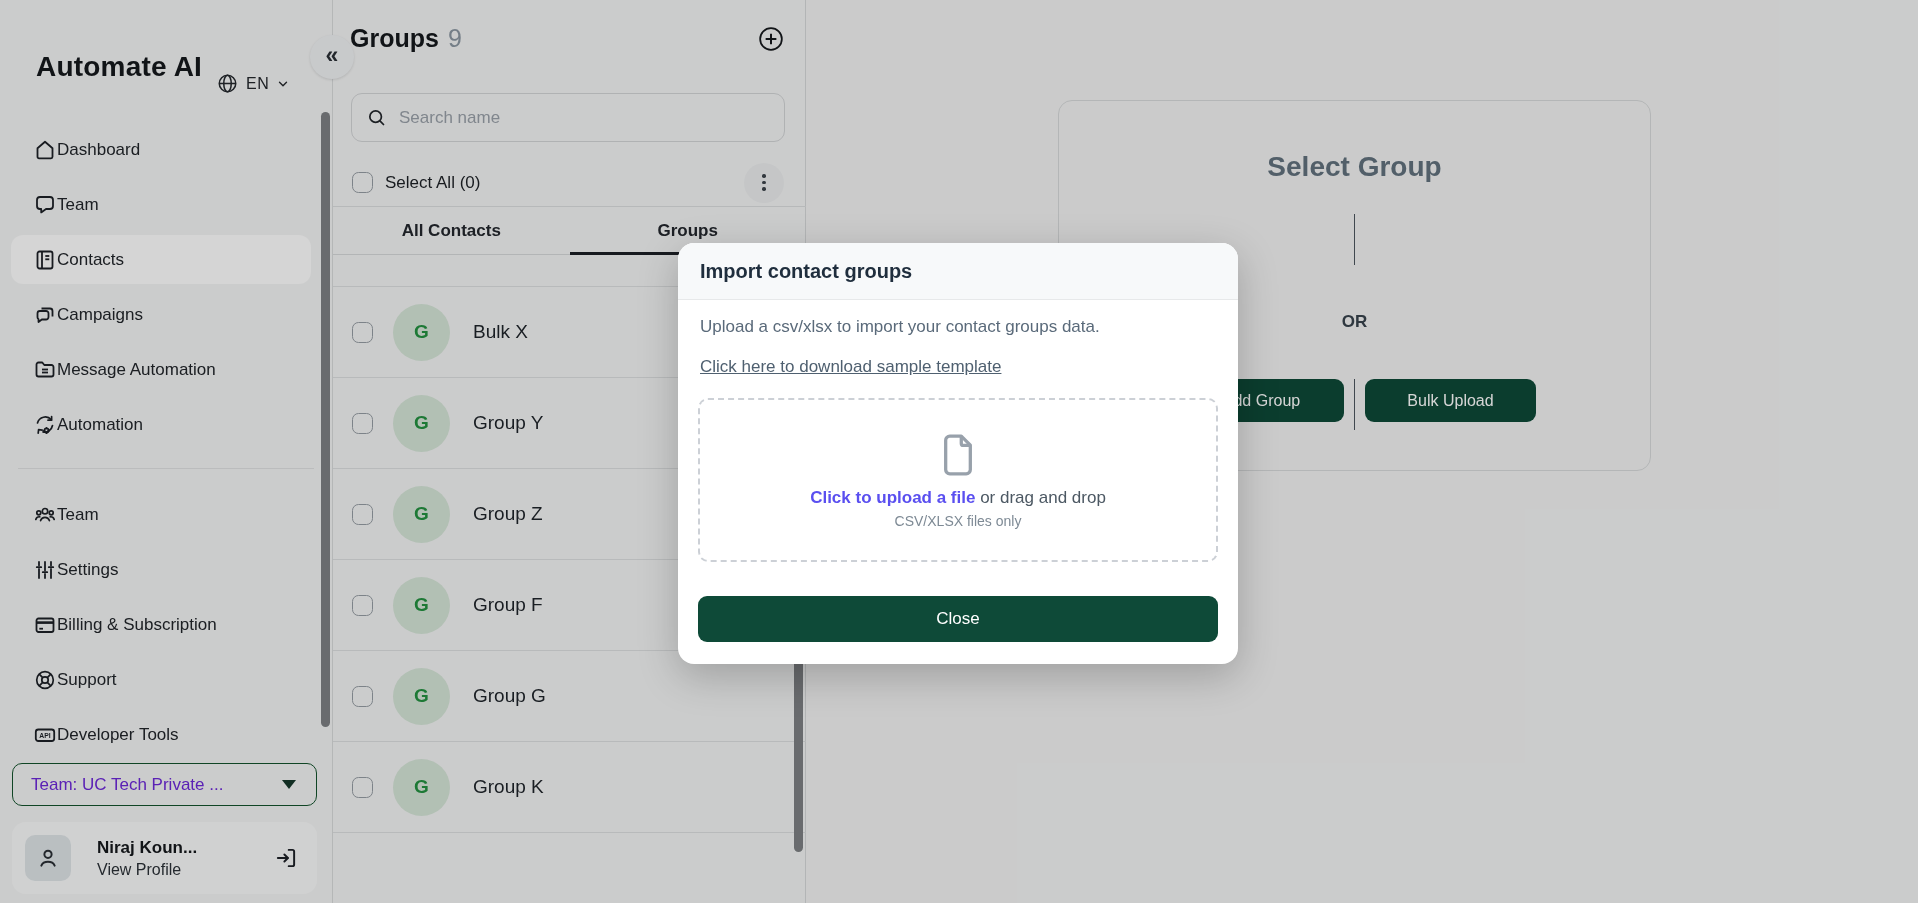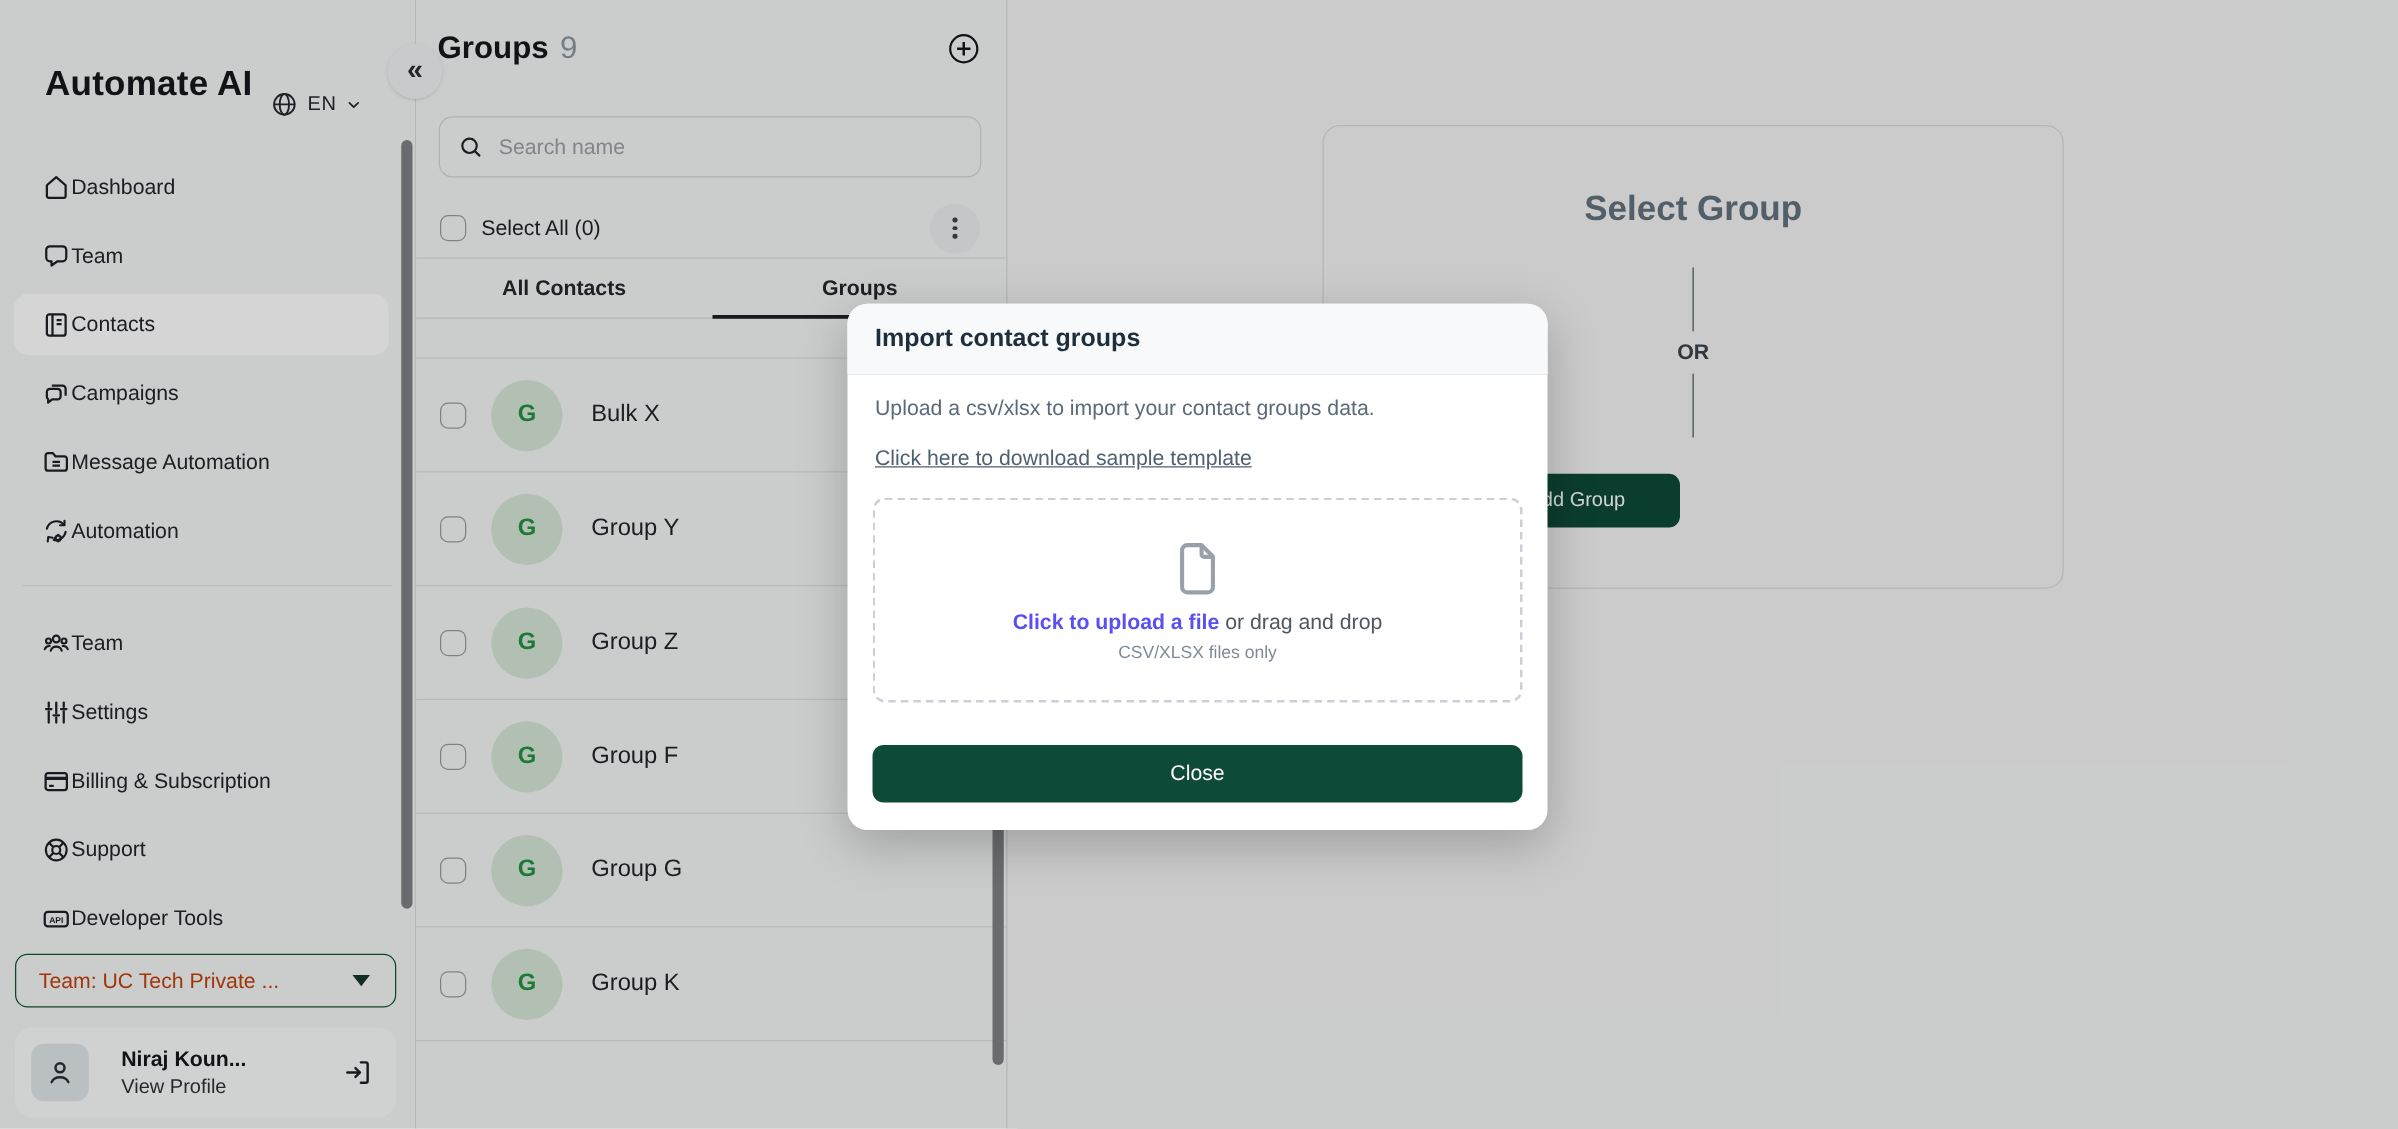--- a/index.html
+++ b/index.html
@@ -22,21 +22,21 @@
   .nav-item { position:relative; height:55px; display:flex; align-items:center; padding-left:33px; font-size:17px; color:#22262b; cursor:pointer; }
   .nav-item .ic { width:24px; height:24px; flex:0 0 24px; color:#1d2127; }
   .nav-item.active::before { content:""; position:absolute; left:11px; right:21px; top:3px; bottom:3px; background:rgba(255,255,255,.92); border-radius:12px; }
   .nav-item > * { position:relative; }
   .nav-sep { height:1px; background:#e0e2e3; margin:16px 18px 18px 18px; }
   .sb-scroll { position:absolute; left:321px; top:112px; width:9px; height:615px; background:#7e8184; border-radius:5px; }
 
   .team-select { position:absolute; left:12px; top:763px; width:305px; height:43px;
     border:1.6px solid #14532d; border-radius:10px; display:flex; align-items:center;
     padding:0 20px 0 18px; cursor:pointer; background:transparent; }
-  .team-select .txt { font-size:17px; font-weight:500; color:#c2410c; flex:1; white-space:nowrap; overflow:hidden; }
+  .team-select .txt { font-size:17px; font-weight:500; color:#6d28d9; flex:1; white-space:nowrap; overflow:hidden; }
   .caret-down { width:0; height:0; border-left:7px solid transparent; border-right:7px solid transparent; border-top:9px solid #16382b; }
 
   .profile-card { position:absolute; left:12px; top:822px; width:305px; height:72px; background:#fafbfb; border-radius:14px; display:flex; align-items:center; padding:0 18px 0 13px; cursor:pointer;gap:12px; }
   .avatar-sq { width:46px; height:46px; border-radius:10px; background:#dfe5e8; display:flex; align-items:center; justify-content:center; color:#2a2f35; }
   .profile-txt { margin-left:14px; flex:1; }
   .profile-name { font-size:17px; font-weight:700; color:#15181c; }
   .profile-link { font-size:16px; color:#2c3238; margin-top:3px; }
   .logout { width:26px; height:26px; color:#1d2127; cursor:pointer; }
 
   
@@ -64,21 +64,21 @@
   .group-list { position:absolute; left:0; top:255px; width:473px; }
   .row-partial { height:32px; border-bottom:1px solid #dddfe0; }
   .group-row { height:91px; border-bottom:1px solid #dddfe0; display:flex; align-items:center; padding-left:19px; cursor:pointer; }
   .avatar-circle { width:57px; height:57px; border-radius:50%; background:#d6e6d8; margin-left:20px; display:flex; align-items:center; justify-content:center; font-size:19px; font-weight:700; color:#239140; }
   .group-name { font-size:19px; font-weight:500; color:#1f242a; margin-left:23px; }
   .panel-scroll { position:absolute; left:794px; top:400px; width:9px; height:452px; background:#7e8184; border-radius:5px; }
 
   
   .main-card { position:absolute; left:1058px; top:100px; width:593px; height:371px; border:1.5px solid #d8dadb; border-radius:14px; }
   .select-group-title { position:absolute; left:0; top:50px; width:100%; text-align:center; font-size:28px; font-weight:700; color:#63727e; }
-  .or-wrap { position:absolute; left:0; top:113px; width:100%; display:flex; flex-direction:column; align-items:center; }
+  .or-wrap { position:absolute; left:0; top:113px; width:100%; display:flex; flex-direction:column; align-items:center;gap:40px; }
   .or-line { width:1.5px; height:51px; background:#4d575f; }
   .or-text { font-size:17px; font-weight:600; color:#39434d; margin:7px 0; }
   .btn-green { background:#0e4a38; color:#fff; border:none; border-radius:9px; font-family:inherit; font-size:16px; font-weight:500; cursor:pointer; }
   .add-group-btn { position:absolute; left:120px; top:278px; width:165px; height:43px; }
   .bulk-upload-btn { position:absolute; left:306px; top:278px; width:171px; height:43px; }
 
   
   .overlay { position:absolute; inset:0; background:rgba(0,0,0,0.165); z-index:50; }
   .modal { position:absolute; left:678px; top:243px; width:560px; height:421px; background:#fff; border-radius:16px; box-shadow:0 12px 40px rgba(0,0,0,.22); z-index:60; }
   .modal-header { height:57px; background:#f7f9fa; border-bottom:1px solid #e7e9ea; border-radius:16px 16px 0 0; display:flex; align-items:center; padding:0 22px; }
@@ -353,20 +353,21 @@
 <div class="panel-scroll"></div>
 
 <div class="main-card">
   <div class="select-group-title">Select Group</div>
   <div class="or-wrap">
     <div class="or-line"></div>
     <div class="or-text">OR</div>
     <div class="or-line"></div>
   </div>
   <button class="btn-green add-group-btn">Add Group</button>
+  <button class="btn-green bulk-upload-btn">Bulk Upload</button>
 </div>
 
 <div class="overlay"></div>
 
 <div class="modal">
   <div class="modal-header">
     <div class="modal-title">Import contact groups</div>
   </div>
   <div class="modal-body">
     <div class="modal-desc">Upload a csv/xlsx to import your contact groups data.</div>

